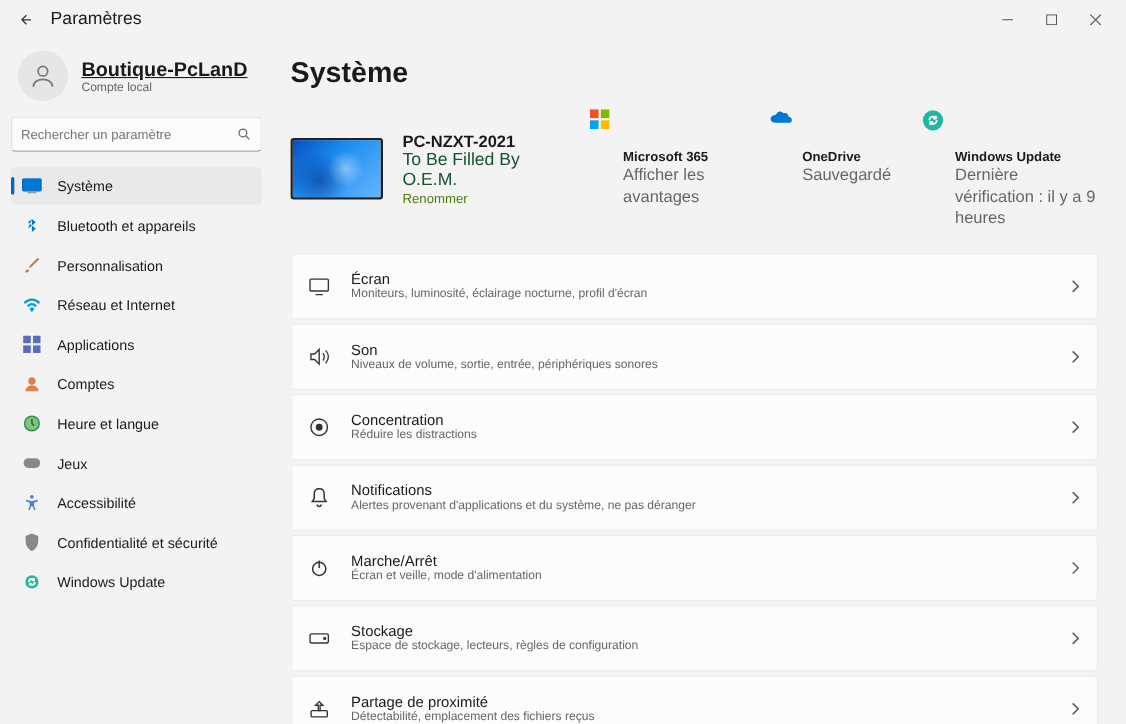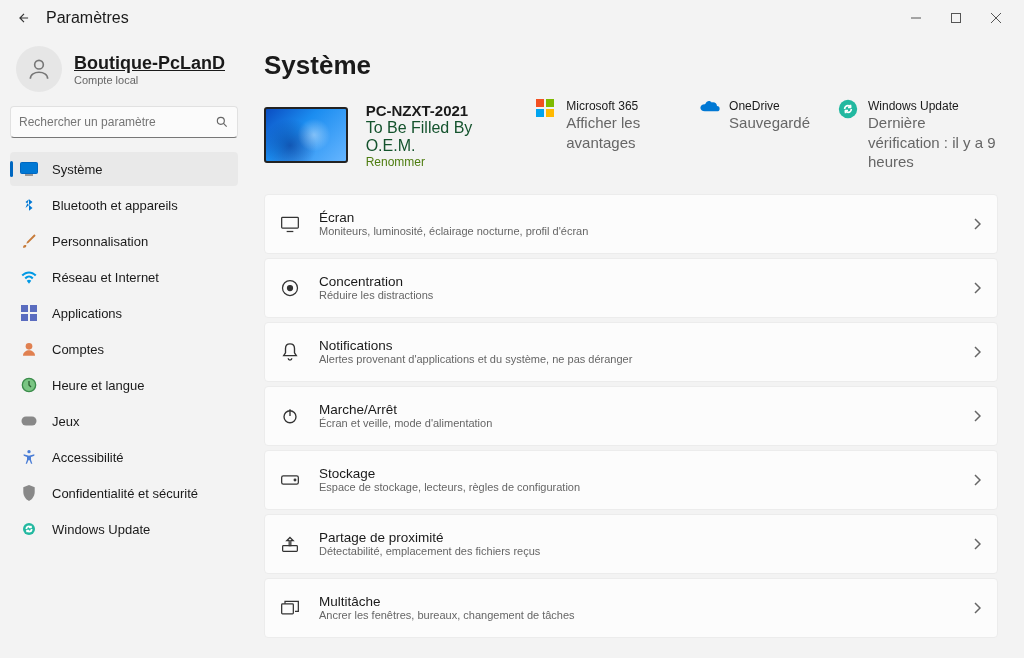--- a/index.html
+++ b/index.html
@@ -102,21 +102,21 @@
 }
 .pc-info .pc-name { font-size: 15px; font-weight: 600; }
 .pc-info .pc-sub { font-size: 16px; color: #14532d; }
 .pc-info .pc-rename { font-size: 12px; color: #4d7c0f; cursor: pointer; }
 .header-right {
   margin-left: auto;
   display: flex; gap: 28px;
 }
 .svc { display: flex; gap: 10px; align-items: flex-start; max-width: 160px; }
 .svc-icon { width: 20px; height: 20px; flex-shrink: 0; }
-.svc-title { font-size: 12px; font-weight: 400; }
+.svc-title { font-size: 12px; font-weight: 700; margin-top: 36px; }
 .svc-sub { font-size: 15px; color: #666; line-height: 1.3; }
 .list { display: flex; flex-direction: column; gap: 4px; }
 .row {
   background: #fcfcfc;
   border: 1px solid #ececec;
   border-radius: 4px;
   height: 60px;
   display: flex; align-items: center;
   padding: 0 16px 0 14px;
   gap: 18px;
@@ -351,20 +351,37 @@
             <div class="row-sub">Moniteurs, luminosité, éclairage nocturne, profil d'écran</div>
           </div>
         <span class="chevron">
             <svg width="8" height="12" viewBox="0 0 8 12" fill="none" stroke="#666" stroke-width="1.5">
               <path d="M2 1l5 5-5 5"></path>
             </svg>
           </span>
       </div>
       <div class="row">
         <span class="row-icon">
+            <svg width="20" height="18" viewBox="0 0 24 20" fill="none" stroke="#333" stroke-width="1.5">
+              <path d="M3 7h4l5-5v16l-5-5H3V7z"></path>
+              <path d="M16 6c2 2 2 6 0 8M19 3c4 4 4 10 0 14"></path>
+            </svg>
+          </span>
+        <div class="row-text">
+            <div class="row-title">Son</div>
+            <div class="row-sub">Niveaux de volume, sortie, entrée, périphériques sonores</div>
+          </div>
+        <span class="chevron">
+            <svg width="8" height="12" viewBox="0 0 8 12" fill="none" stroke="#666" stroke-width="1.5">
+              <path d="M2 1l5 5-5 5"></path>
+            </svg>
+          </span>
+      </div>
+      <div class="row">
+        <span class="row-icon">
             <svg width="20" height="20" viewBox="0 0 24 24" fill="none" stroke="#333" stroke-width="1.5">
               <circle cx="12" cy="12" r="9"></circle>
               <circle cx="12" cy="12" r="3" fill="#333"></circle>
             </svg>
           </span>
         <div class="row-text">
             <div class="row-title">Concentration</div>
             <div class="row-sub">Réduire les distractions</div>
           </div>
         <span class="chevron">

